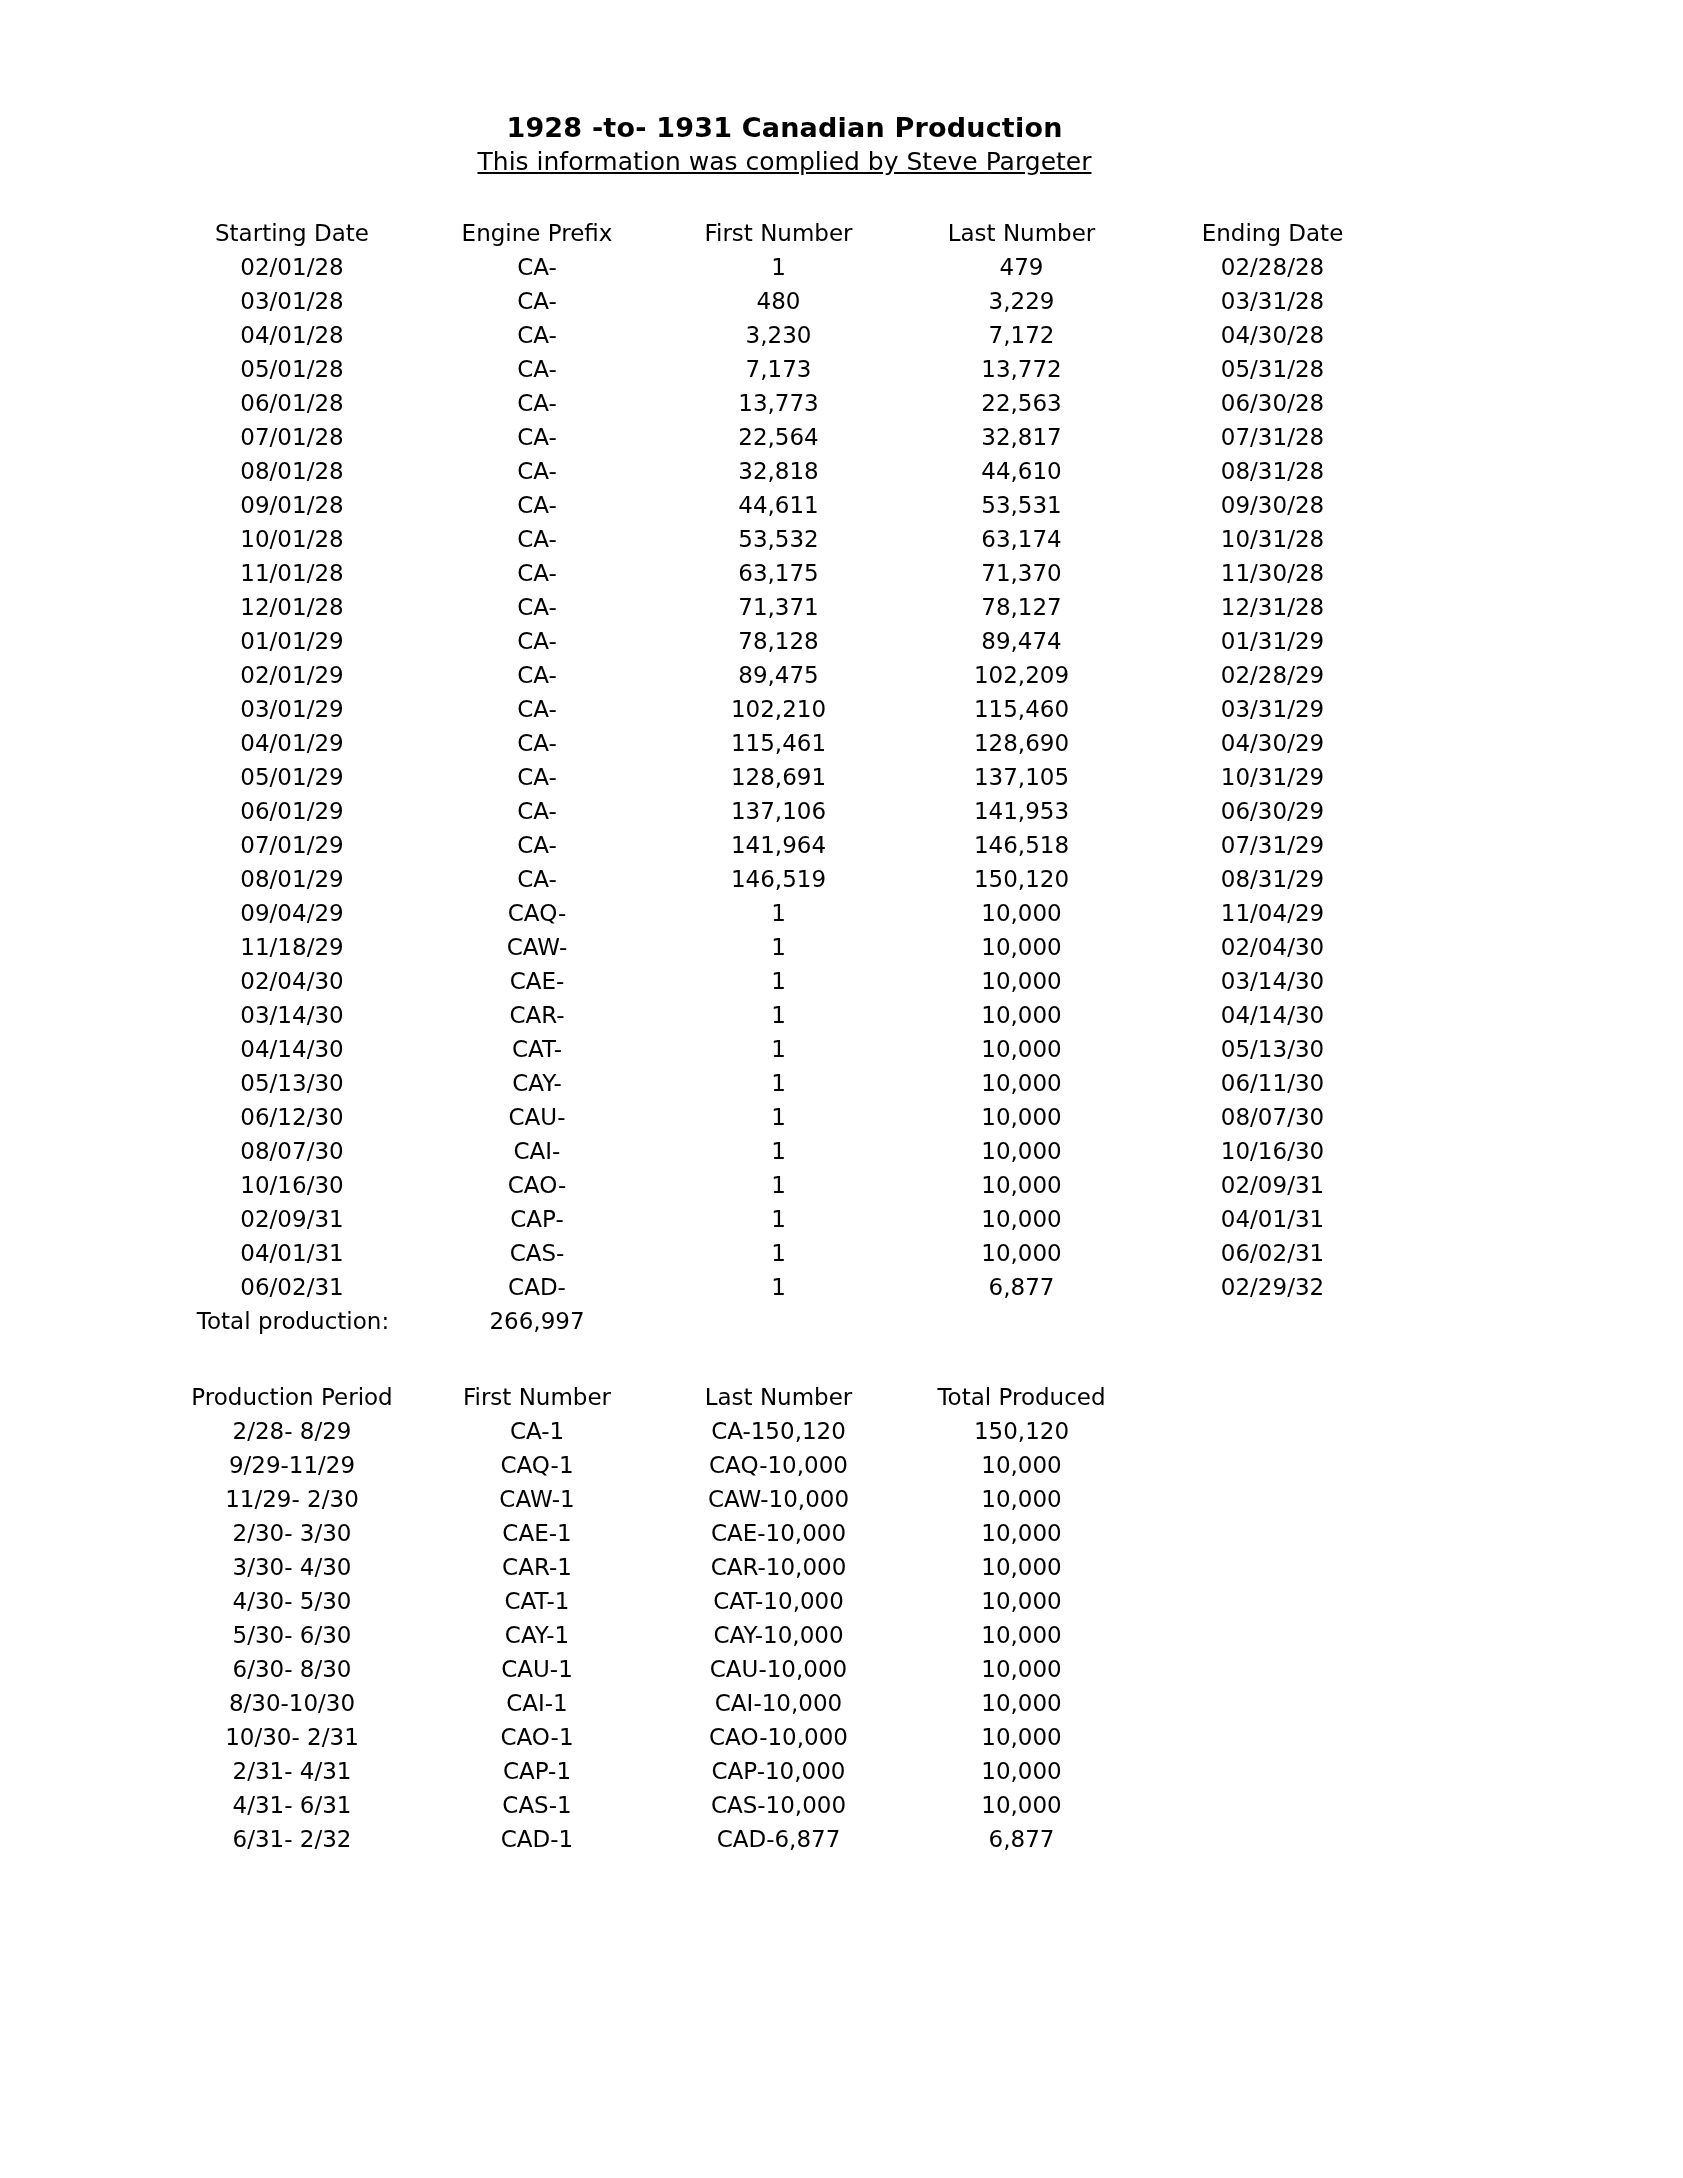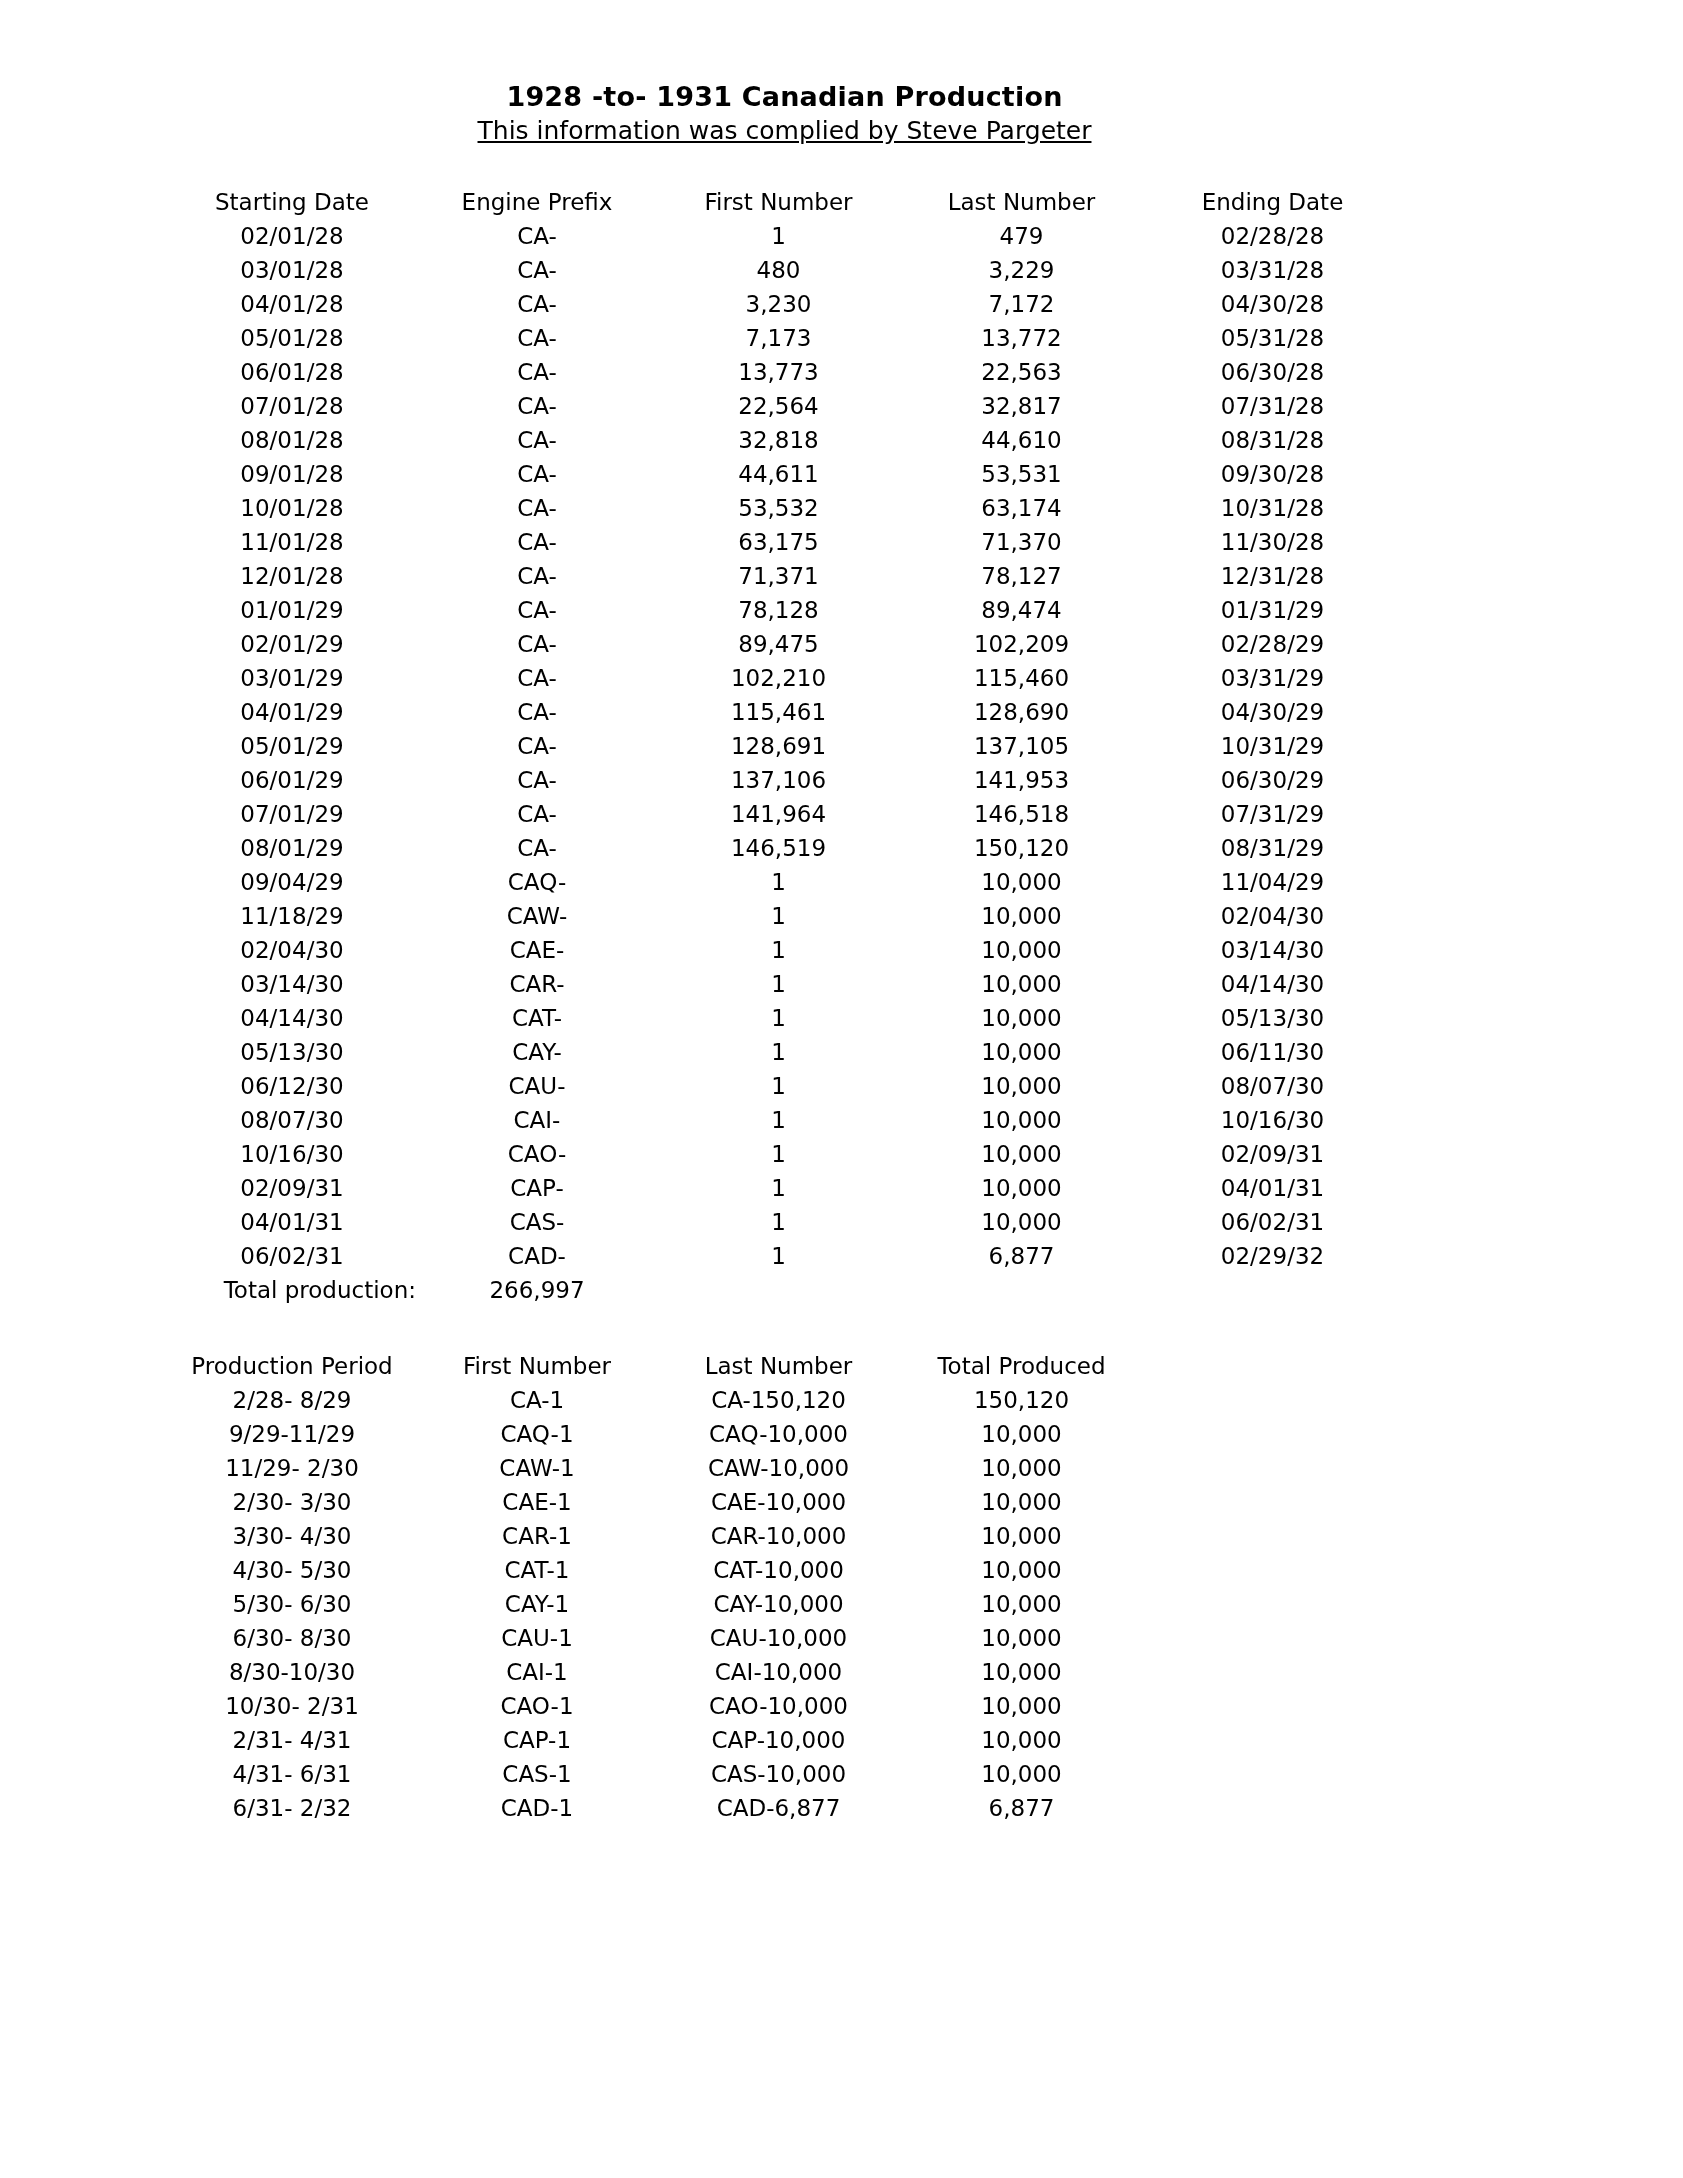--- a/index.html
+++ b/index.html
@@ -15,21 +15,21 @@
     color: #000000;
     -webkit-font-smoothing: antialiased;
   }
   .page {
     position: absolute;
     left: 168px;
     top: 0;
     width: 1233px;
   }
   .doc-title {
-    margin-top: 80px;
+    margin-top: 111px;
     text-align: center;
     font-size: 27px;
     font-weight: bold;
     line-height: 34px;
     letter-spacing: 0.2px;
   }
   .doc-subtitle {
     text-align: center;
     font-size: 25px;
     line-height: 34px;
@@ -50,21 +50,21 @@
   .t1 { margin-top: 37px; }
   .t2 { margin-top: 42px; }
   .tcell {
     text-align: center;
     line-height: 34px;
     height: 34px;
     white-space: pre;
     overflow: visible;
   }
   .total-row .tcell.total-label {
-    text-align: right;
+    text-align: center;
     padding-left: 2px;
   }
 </style>
 </head>
 <body>
 
 <div class="page">
 
   <div class="doc-title">1928 -to- 1931 Canadian Production</div>
   <div class="doc-subtitle">This information was complied by Steve Pargeter</div>

